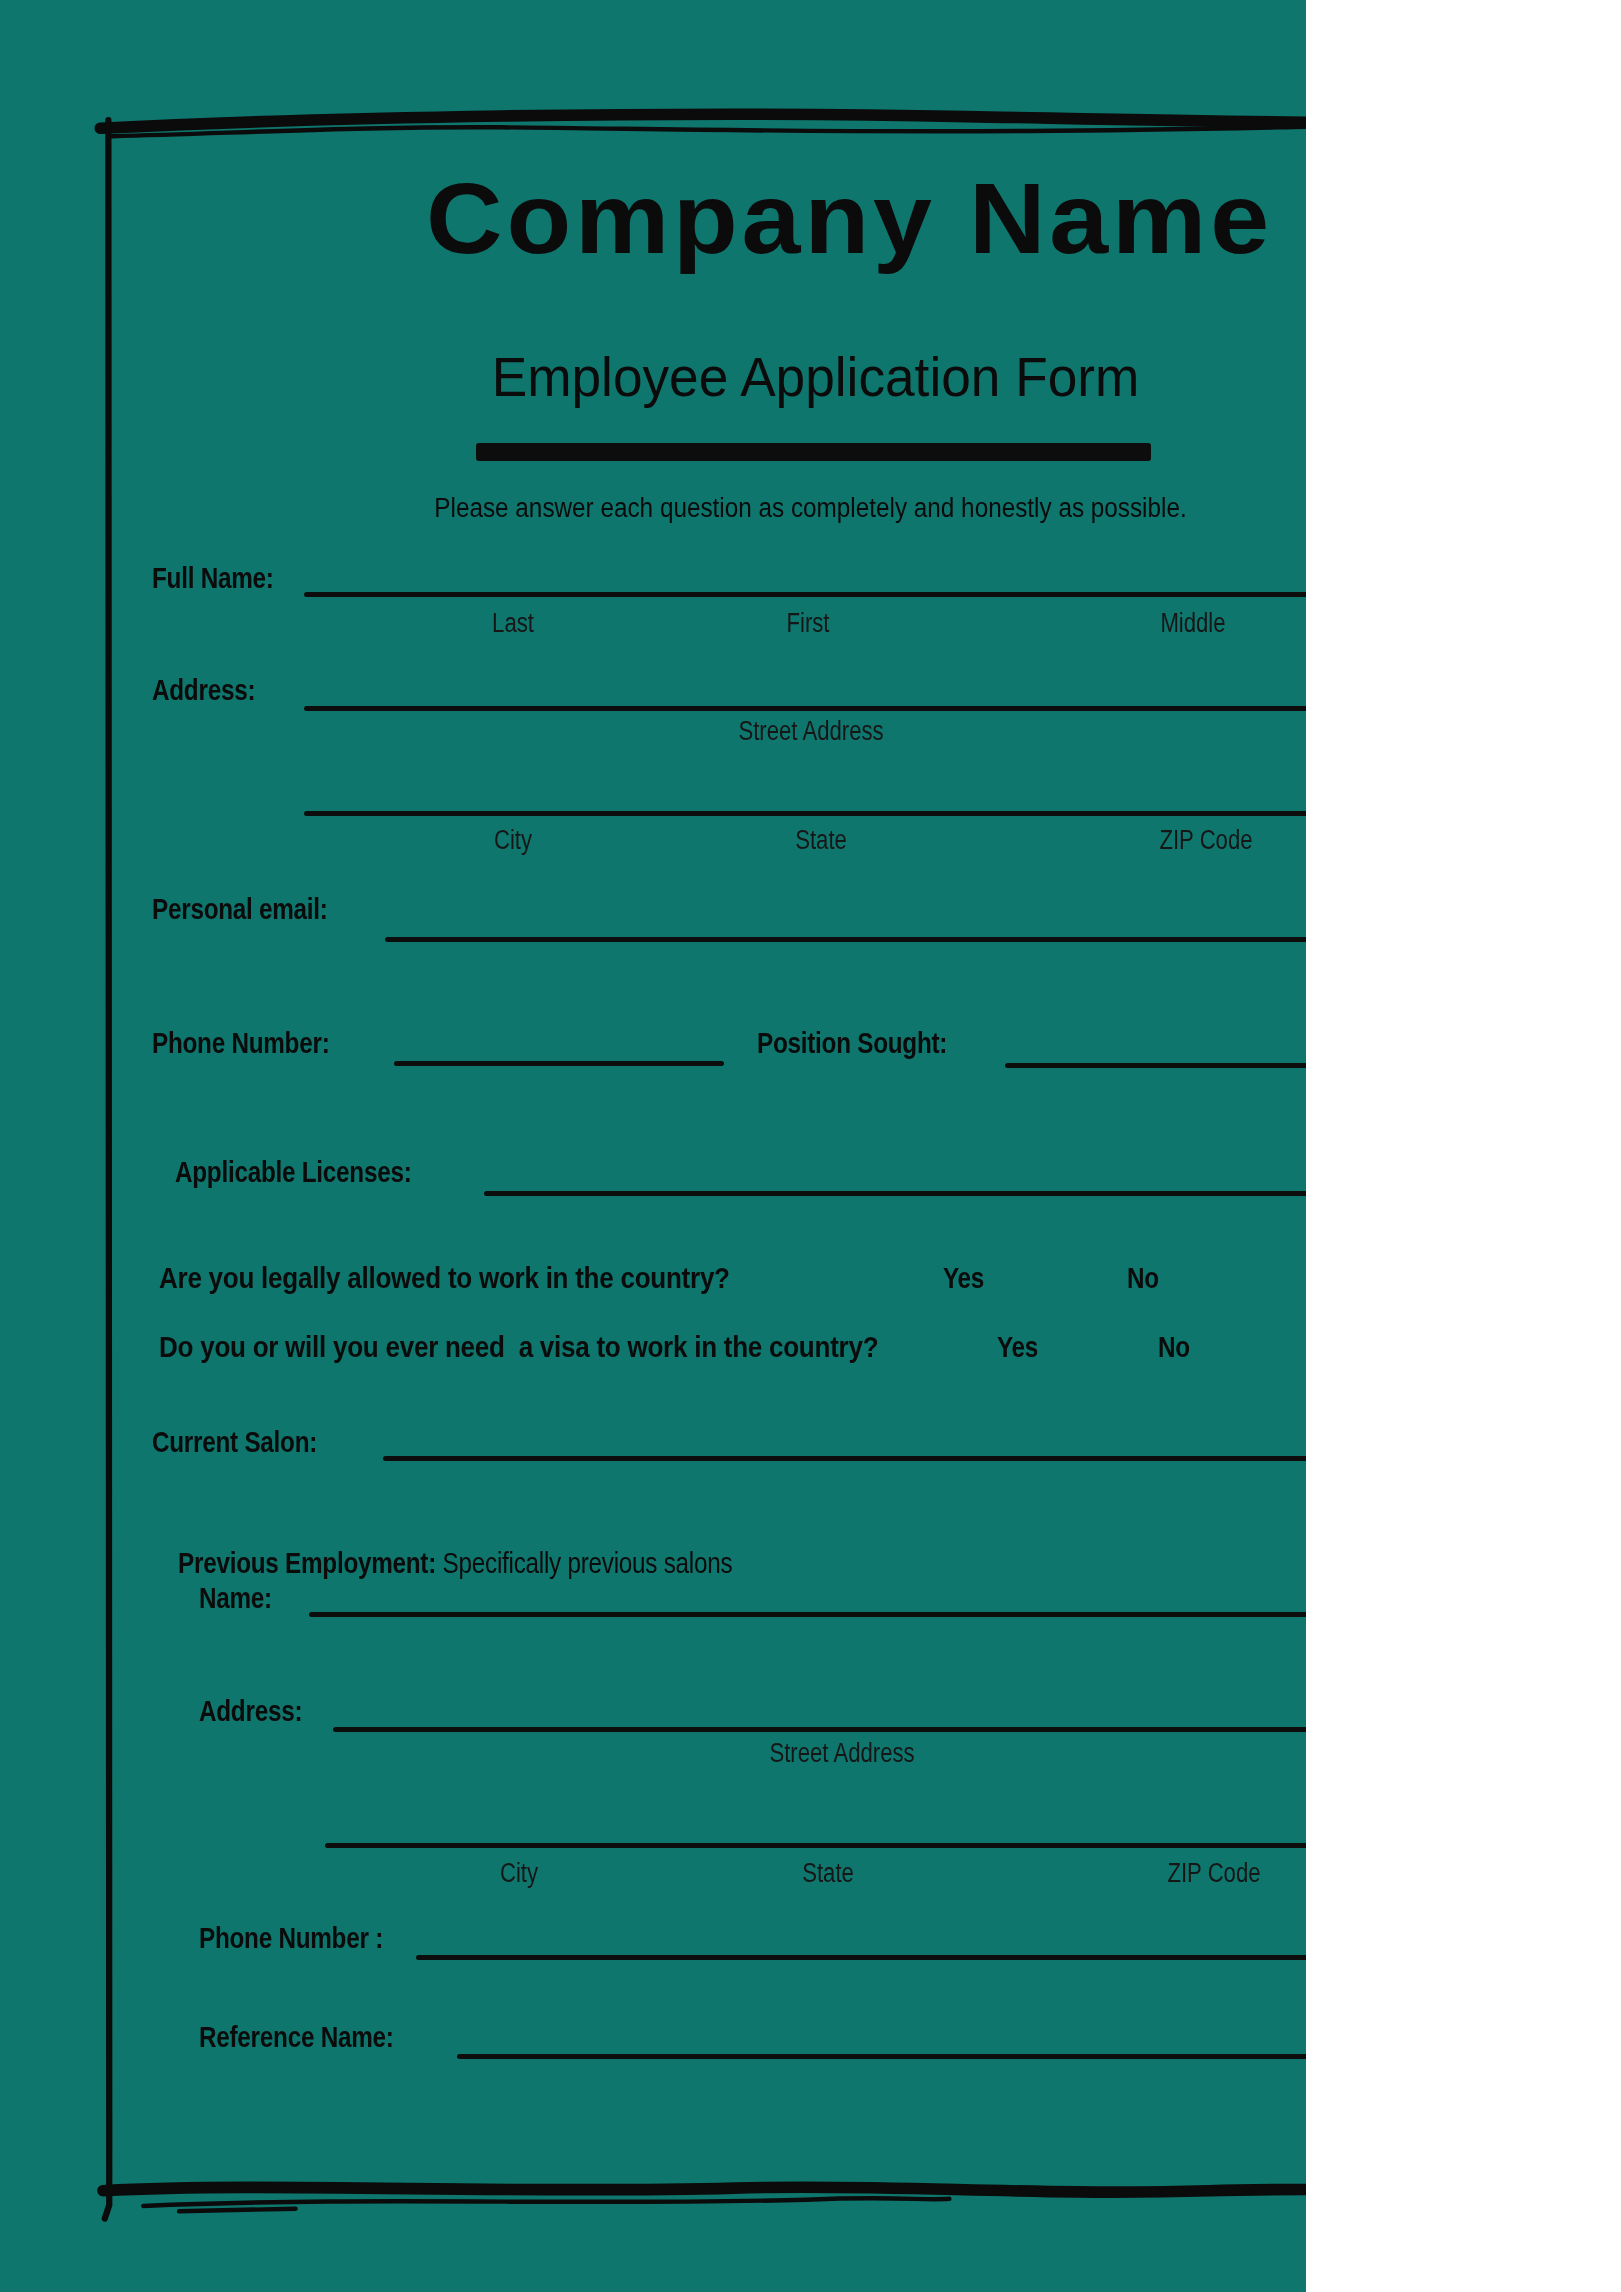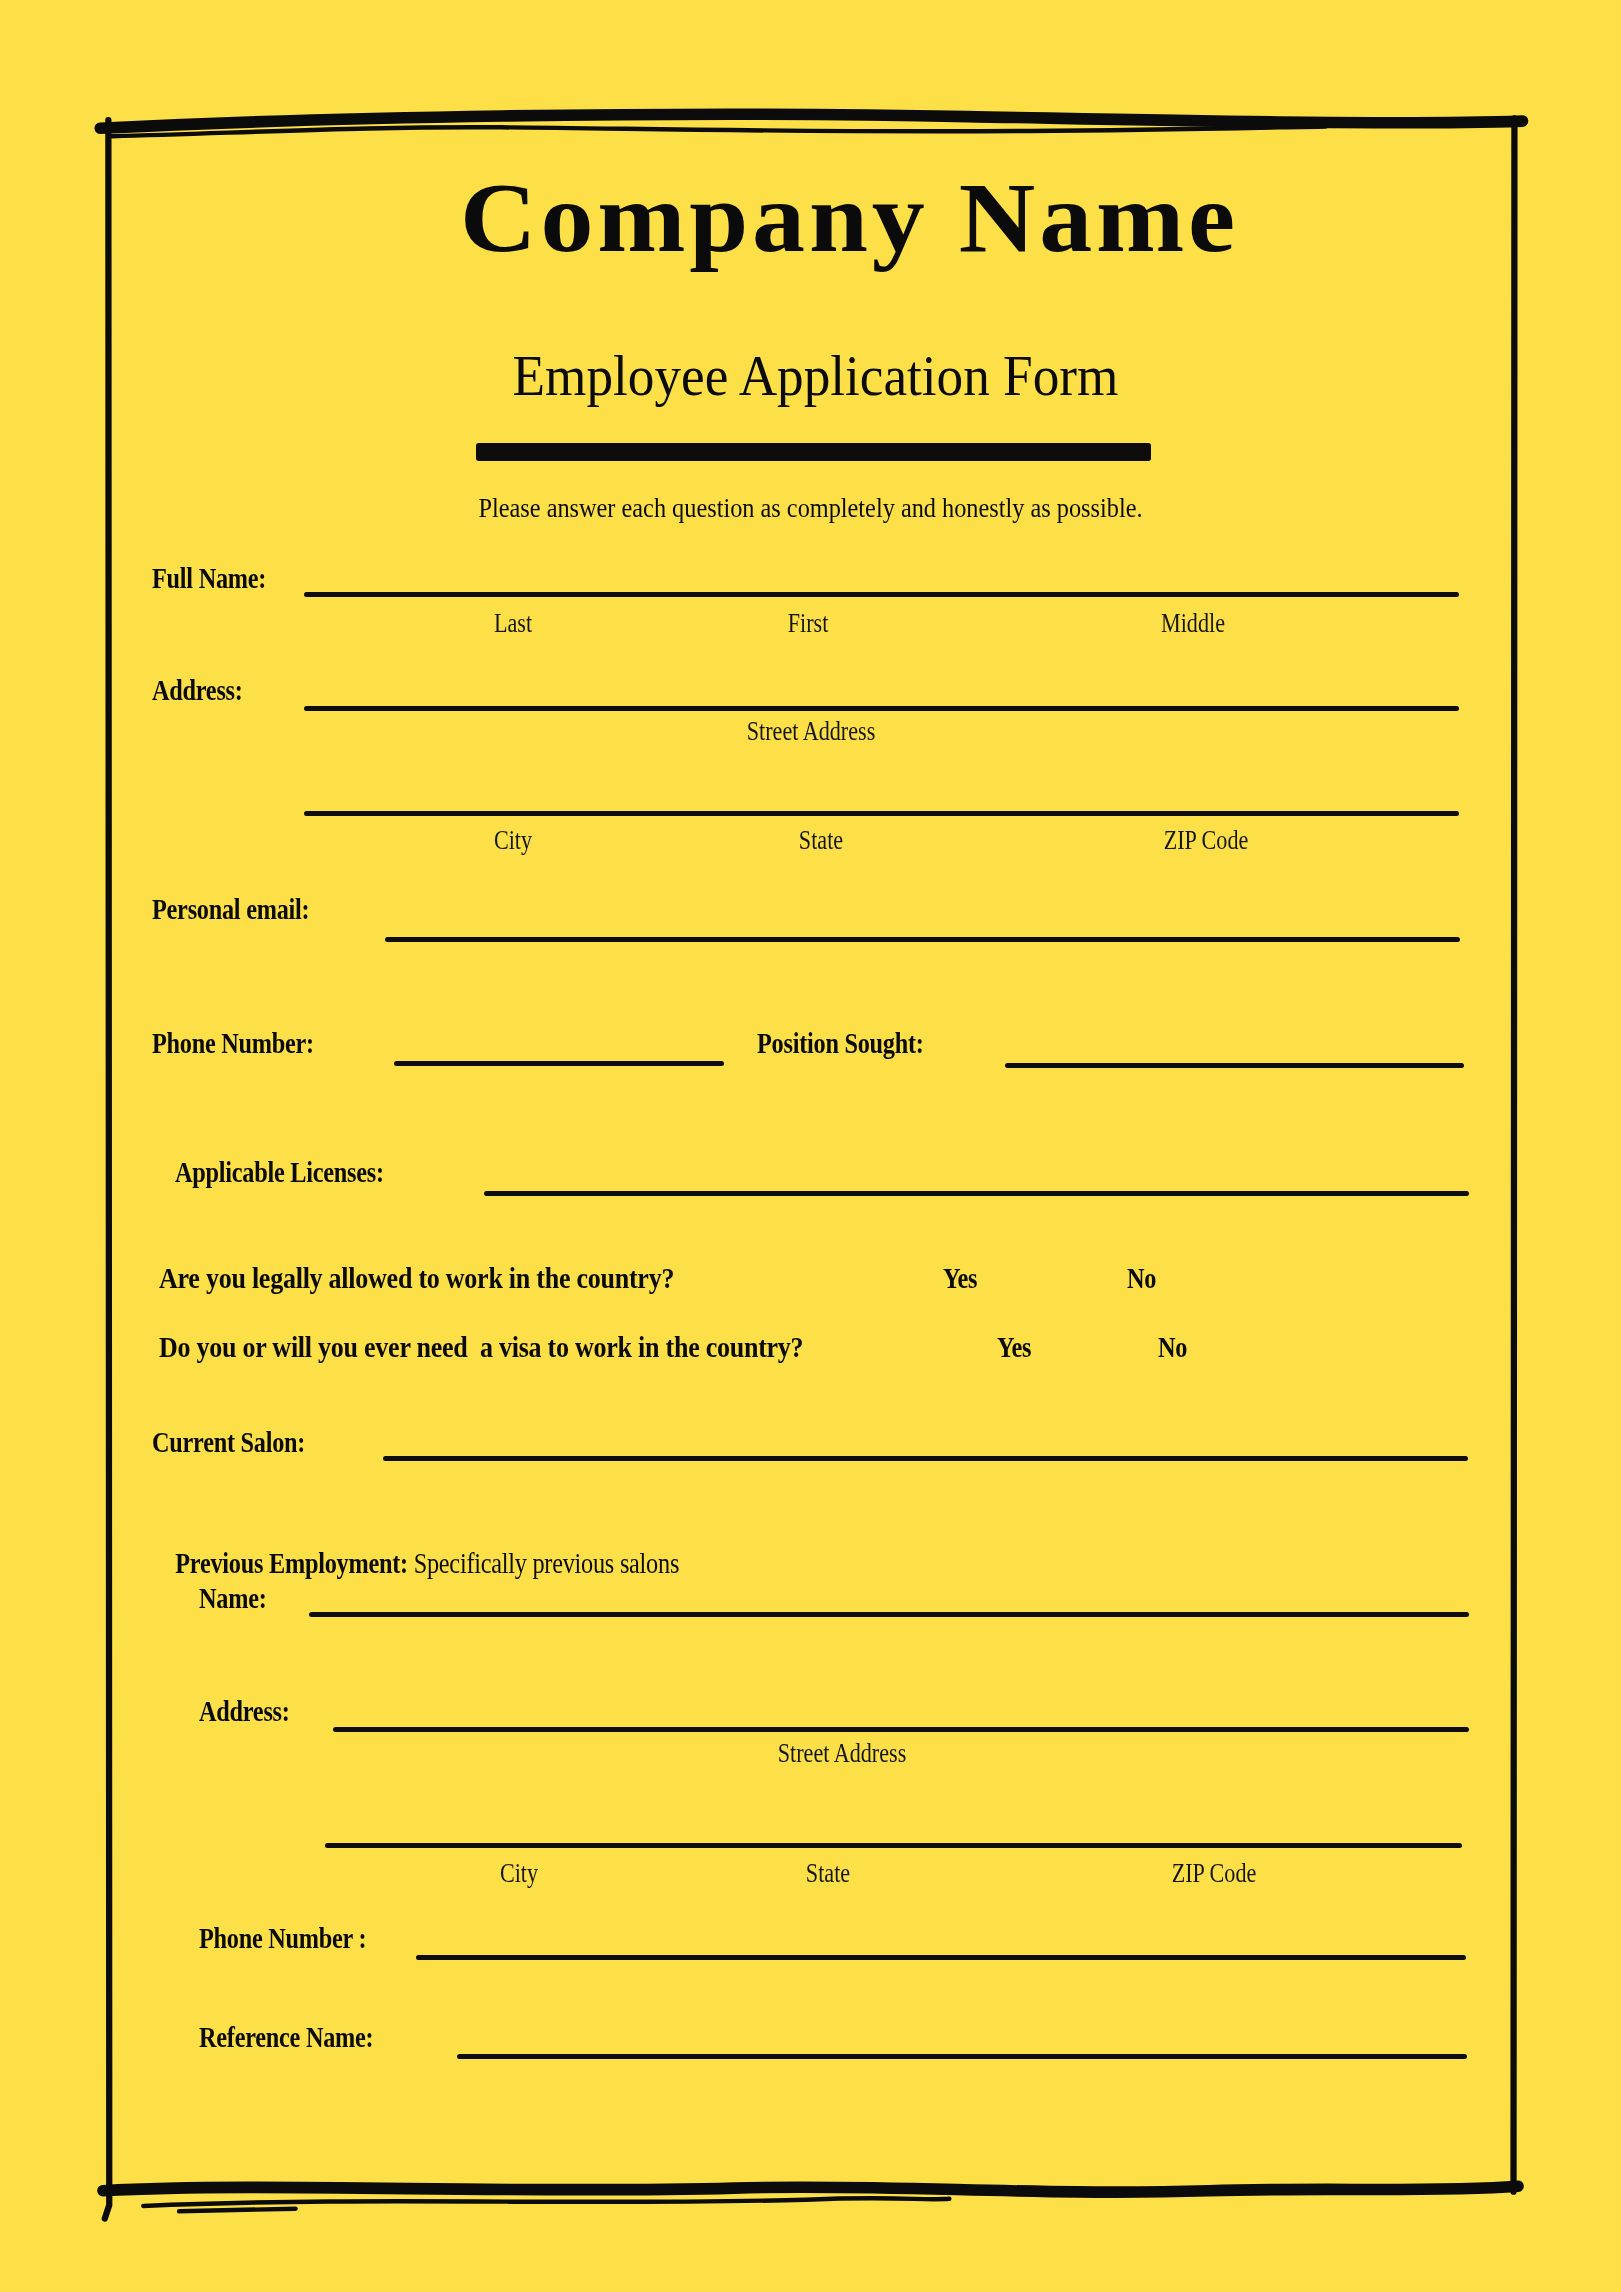--- a/index.html
+++ b/index.html
@@ -1,21 +1,21 @@
 <!DOCTYPE html>
 <html style="font-size:14.3px"><head>
 <meta charset="utf-8">
 <style>
   html,body { margin:0; padding:0; background:#ffffff; }
   .page {
     position:relative;
-    width:1621px; height:2293px;
-    background:#fde047;
+    width:1306px; height:2293px;
+    background:#0f766e;
     overflow:hidden;
-    font-family:Liberation Serif, serif;
+    font-family:Liberation Sans, sans-serif;
     color:#0b0b0b;
   }
   
   .title {
     position:absolute; left:39px; top:163px; width:1621px;
     text-align:center; font-size:100px; font-weight:bold;
     letter-spacing:3.6px; line-height:1.1; white-space:pre;
     transform:scaleX(1.06);
   }
   .subtitle {

